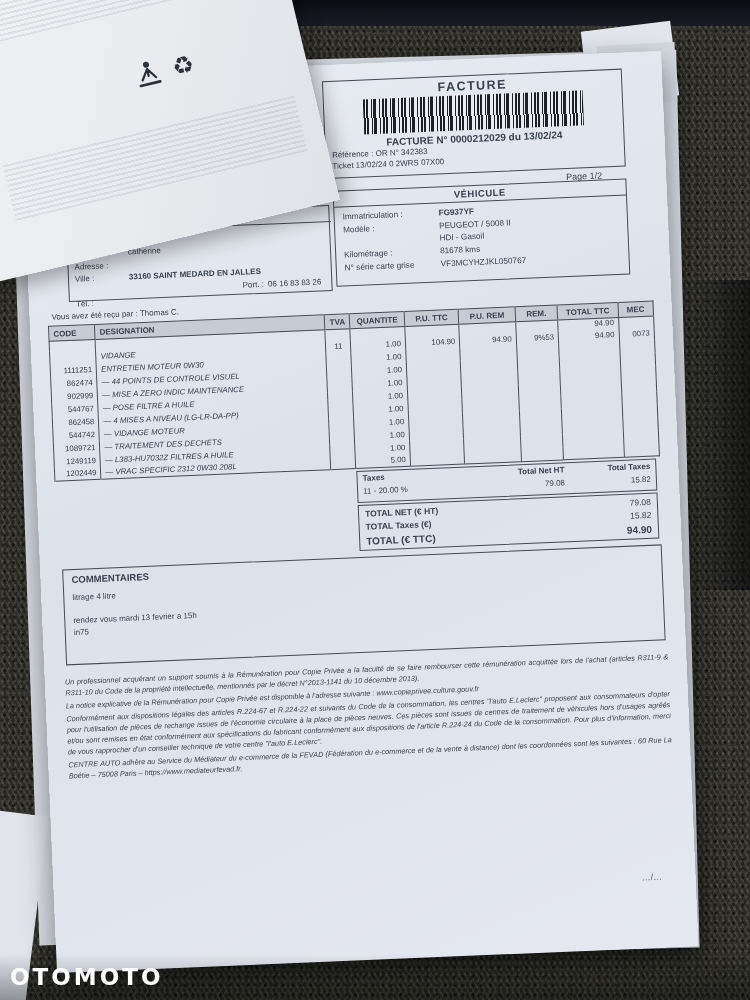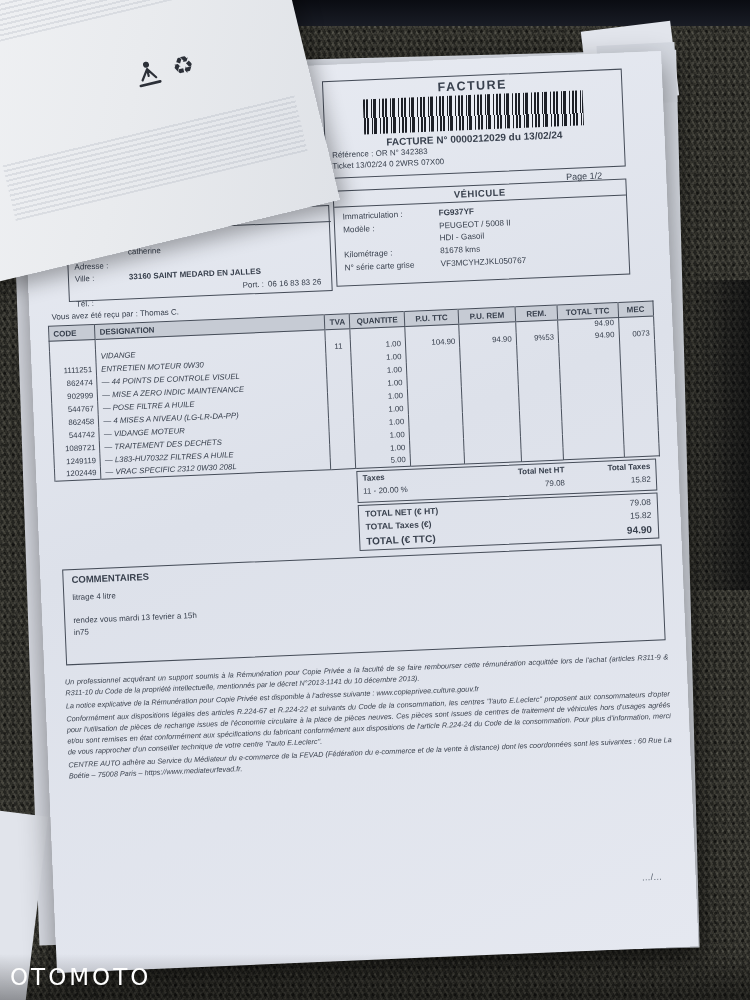--- a/index.html
+++ b/index.html
@@ -107,21 +107,21 @@
     background:linear-gradient(115deg,#f3f4f6 0%,#e9ebee 55%,#dfe2e7 100%);
     transform:rotate(-13.5deg);
     box-shadow:5px 9px 20px rgba(0,0,0,.32);
   }
   .print-band{position:absolute;background:repeating-linear-gradient(0deg, rgba(100,110,130,.13) 0 2px, transparent 2px 5px);}
   .pb1{left:36px;top:46px;width:300px;height:66px;}
   .pb2{left:70px;top:232px;width:300px;height:58px;}
   .receipt-icons{position:absolute;left:218px;top:164px;display:flex;gap:10px;align-items:center;}
   .recycle-glyph{font-size:24px;color:#2c3038;font-family:"DejaVu Sans",sans-serif;line-height:1;}
   
-  .watermark{position:absolute;left:10px;top:964px;z-index:60;color:#ffffff;font-weight:normal;font-size:23px;letter-spacing:3px;font-family:"DejaVu Sans","Liberation Sans",sans-serif;}
+  .watermark{position:absolute;left:10px;top:964px;z-index:60;color:#ffffff;font-weight:bold;font-size:23px;letter-spacing:3px;font-family:"DejaVu Sans","Liberation Sans",sans-serif;}
 </style>
 </head>
 <body>
 
 <div class="fabric"></div>
 <div class="top-strip"></div>
 <div class="sheet sheet-behind"></div>
 <div class="sheet sheet-corner-a"></div>
 <div class="sheet sheet-corner-b"></div>
 <div class="sheet sheet-left"></div>

